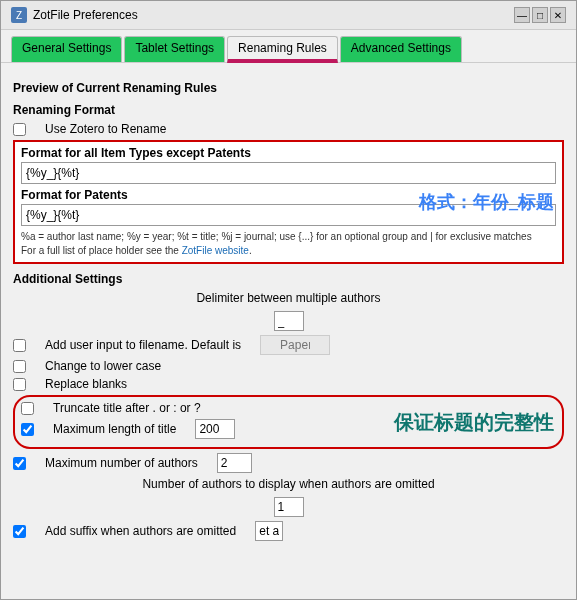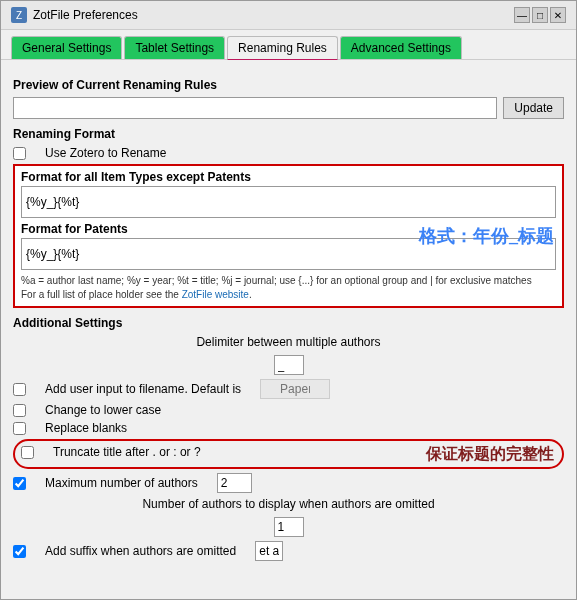--- a/index.html
+++ b/index.html
@@ -73,21 +73,21 @@
       padding: 4px 10px;
       font-size: 12px;
       cursor: pointer;
       background: #22c55e;
       border: 1px solid #bbb;
       border-bottom: none;
       border-radius: 3px 3px 0 0;
     }
     .tab.active {
       background: #f0f0f0;
-      border-bottom: 1px solid #be185d;
+      border-bottom: 4px solid #be185d;
       z-index: 1;
       margin-bottom: -1px;
     }
     .content {
       padding: 10px 12px;
       flex: 1;
       overflow-y: auto;
     }
     .section-title {
       font-size: 12px;
@@ -123,21 +123,21 @@
       background: white;
       position: relative;
     }
     .format-label {
       font-size: 12px;
       font-weight: bold;
       margin-bottom: 2px;
     }
     .format-input {
       width: 100%;
-      height: 32px;
+      height: 22px;
       border: 1px solid #999;
       background: white;
       padding: 2px 4px;
       font-size: 12px;
       margin-bottom: 4px;
     }
     .watermark {
       position: absolute;
       right: 8px;
       top: 50%;
@@ -227,24 +227,20 @@
   <div class="tabs">
     <div class="tab">General Settings</div>
     <div class="tab">Tablet Settings</div>
     <div class="tab active">Renaming Rules</div>
     <div class="tab">Advanced Settings</div>
   </div>
 
   <div class="content">
 
     <div class="section-title">Preview of Current Renaming Rules</div>
-    <div class="preview-row">
-      <input class="preview-input" type="text" value="" style="">
-      <button class="btn">Update</button>
-    </div>
 
     <div class="section-title">Renaming Format</div>
     <div class="checkbox-row">
       <input type="checkbox" style="">
       <label>Use Zotero to Rename</label>
     </div>
 
     <div class="format-section" style="position:relative;">
       <div class="format-label">Format for all Item Types except Patents</div>
       <input class="format-input" type="text" value="{%y_}{%t}" style="">
@@ -279,22 +275,27 @@
       <div class="checkbox-row">
         <input type="checkbox" style="">
         <label>Replace blanks</label>
       </div>
 
       <div class="highlighted-box" style="position:relative;border-radius:17px;">
         <div class="checkbox-row">
           <input type="checkbox" style="">
           <label>Truncate title after . or : or ?</label>
         </div>
+        <div class="checkbox-row">
+          <input type="checkbox" checked="" style="">
+          <label>Maximum length of title</label>
+          <input class="small-input" type="text" value="200" style="width: 40px;">
+        </div>
         <div style="position:absolute; right:8px; top:50%; transform:translateY(-50%);">
-          <span style="font-size:16px; font-weight:bold; color:#7f1d1d; font-family:Liberation Sans, sans-serif; white-space:nowrap;">保证标题的完整性</span>
+          <span style="font-size:20px; font-weight:bold; color:#0f766e; font-family:Liberation Sans, sans-serif; white-space:nowrap;">保证标题的完整性</span>
         </div>
       </div>
 
       <div class="checkbox-row">
         <input type="checkbox" checked="" style="">
         <label>Maximum number of authors</label>
         <input class="small-input" type="text" value="2" style="width: 35px;">
       </div>
 
       <div class="row">

